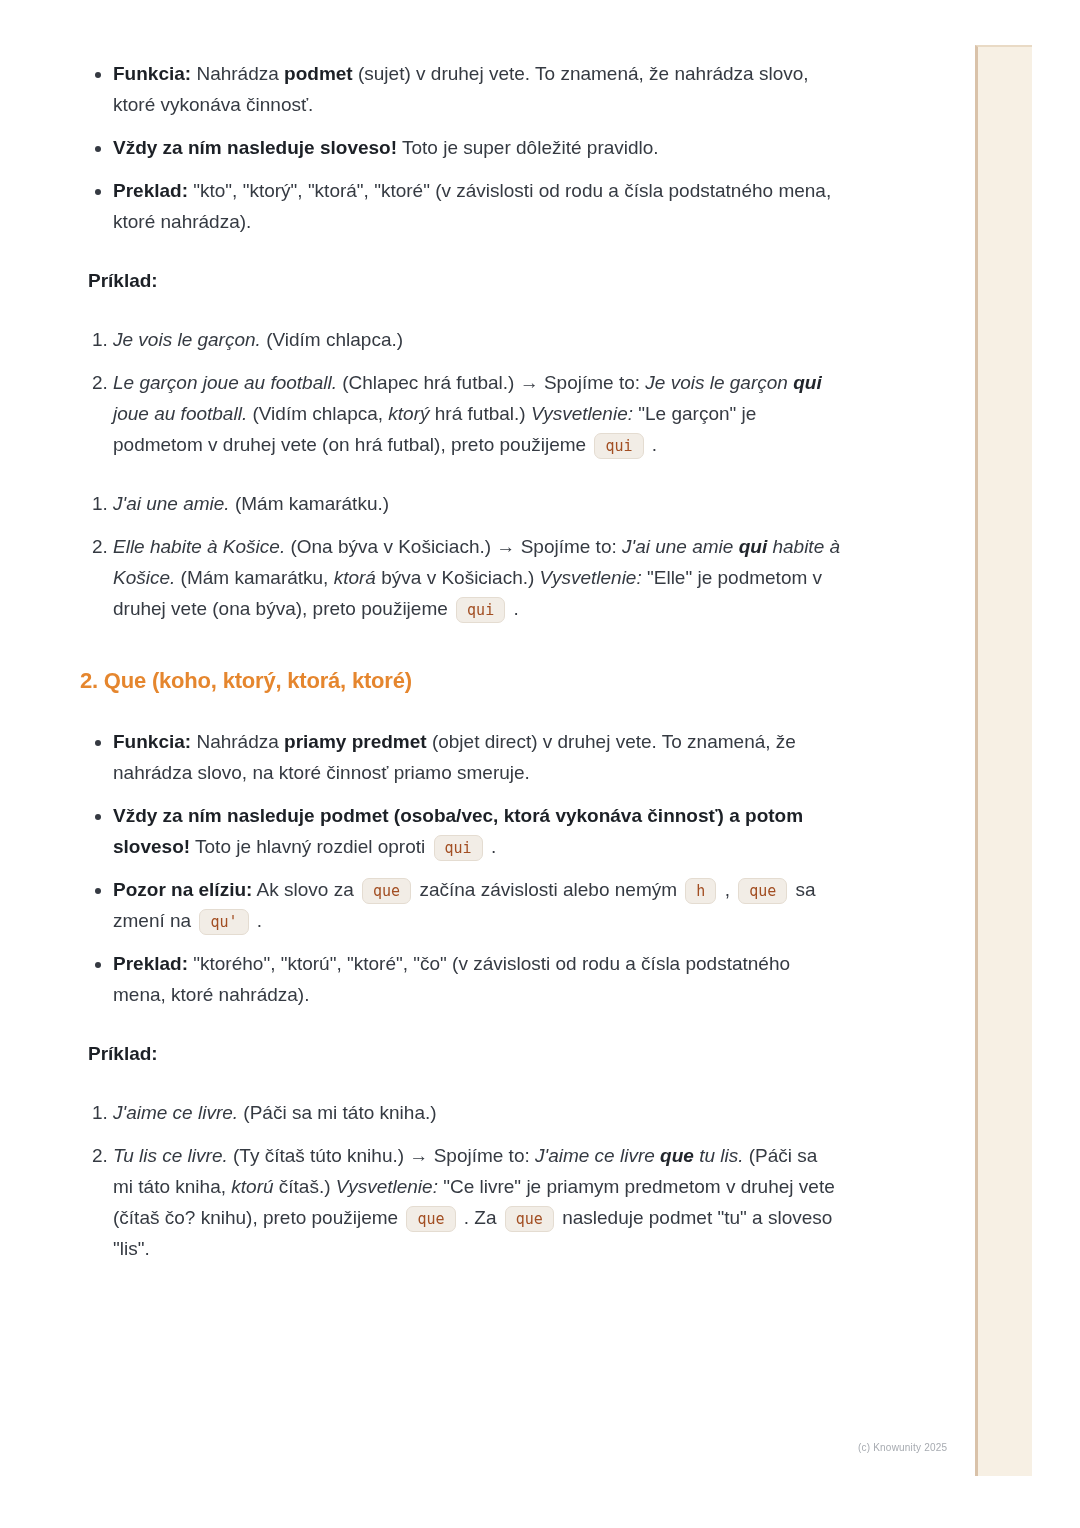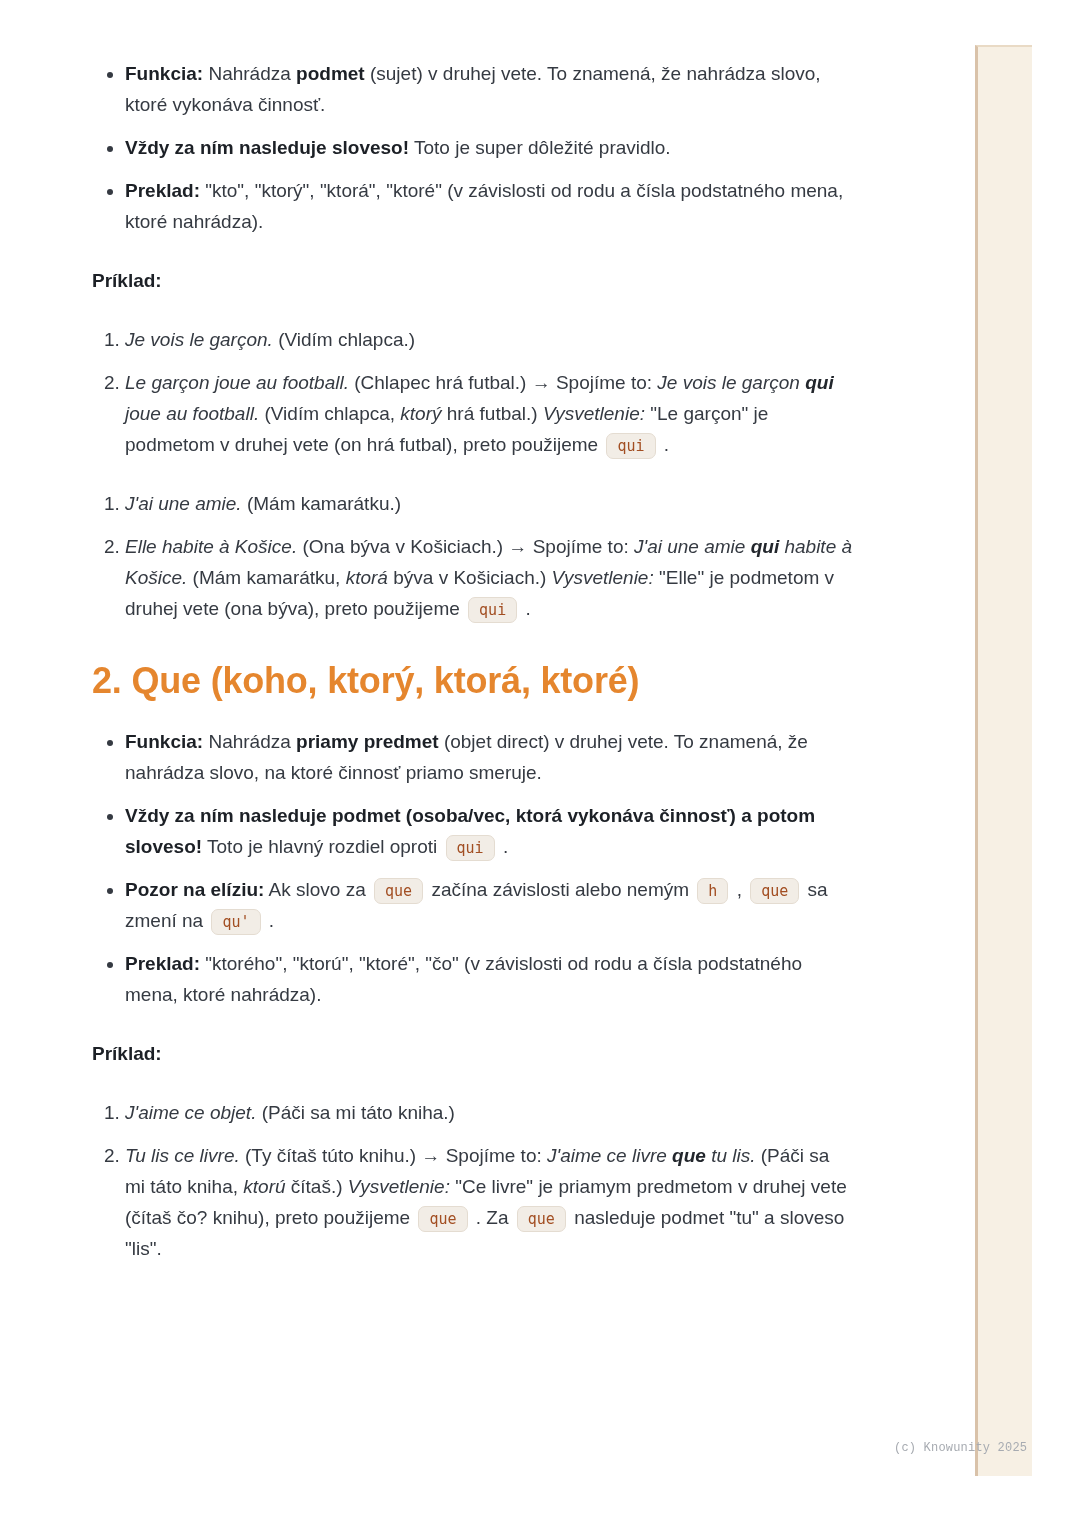--- a/index.html
+++ b/index.html
@@ -5,21 +5,21 @@
   html,body{margin:0;padding:0;}
   body{
     width:1080px;height:1528px;
     background:#ffffff;
     font-family:"Liberation Sans","DejaVu Sans",sans-serif;
     position:relative;
     overflow:hidden;
   }
   .content{
     position:absolute;
-    left:92px;top:46px;
+    left:80px;top:46px;
     width:762px;
     color:#353a42;
     font-size:19px;
     line-height:31px;
     z-index:1;
   }
   .content > :first-child{margin-top:0;}
   ul.bullets, ol.numbered{
     margin:28px 0;
     padding-left:33px;
@@ -42,50 +42,49 @@
     border-radius:7px;
     padding:5px 10px 4px 10px;
     margin:0 3px;
     white-space:nowrap;
     display:inline-block;
   }
   .subheading{
     font-weight:700;
     color:#1c2026;
     font-size:19px;
-    margin:28px 0;
+    margin:28px 8px;
   }
   h2.section-title{
     color:#e5862e;
-    font-size:36px;
+    font-size:22px;
     line-height:34px;
     font-weight:700;
     margin:40px 0 22px 0;
     letter-spacing:-0.2px;
   }
   .edge-strip{
     position:absolute;
     left:975px;top:45px;
     width:57px;height:1431px;
     background:#f7f0e4;
     border-left:3px solid #d9c2a9;
     border-top:2px solid #e9dac5;
     box-sizing:border-box;
     z-index:0;
   }
   .watermark{
     position:absolute;
-    left:894px;top:1438px;
-    font-size:12px;
+    left:858px;top:1438px;
+    font-size:10px;
     line-height:20px;
     color:#a7abb1;
     letter-spacing:0.2px;
     z-index:2;
     white-space:nowrap;
-    font-family:Liberation Mono, monospace;
   }
 </style>
 </head>
 <body>
 
 <div class="page">
   <div class="edge-strip"></div>
   <div class="content">
       <ul class="bullets">
         <li><span class="s-b">Funkcia:</span><span class="s-p"> Nahrádza </span><span class="s-b">podmet</span><span class="s-p"> (sujet) v druhej vete. To znamená, že nahrádza slovo, ktoré vykonáva činnosť.</span></li>
@@ -103,18 +102,18 @@
       </ol>
       <h2 class="section-title">2. Que (koho, ktorý, ktorá, ktoré)</h2>
       <ul class="bullets">
         <li><span class="s-b">Funkcia:</span><span class="s-p"> Nahrádza </span><span class="s-b">priamy predmet</span><span class="s-p"> (objet direct) v druhej vete. To znamená, že nahrádza slovo, na ktoré činnosť priamo smeruje.</span></li>
         <li><span class="s-b">Vždy za ním nasleduje podmet (osoba/vec, ktorá vykonáva činnosť) a potom sloveso!</span><span class="s-p"> Toto je hlavný rozdiel oproti </span><code class="chip">qui</code><span class="s-p"> .</span></li>
         <li><span class="s-b">Pozor na elíziu:</span><span class="s-p"> Ak slovo za </span><code class="chip">que</code><span class="s-p"> začína závislosti alebo nemým </span><code class="chip">h</code><span class="s-p"> , </span><code class="chip">que</code><span class="s-p"> sa zmení na </span><code class="chip">qu'</code><span class="s-p"> .</span></li>
         <li><span class="s-b">Preklad:</span><span class="s-p"> "ktorého", "ktorú", "ktoré", "čo" (v závislosti od rodu a čísla podstatného mena, ktoré nahrádza).</span></li>
       </ul>
       <div class="subheading">Príklad:</div>
       <ol class="numbered">
-        <li><span class="s-i">J'aime ce objet.</span><span class="s-p"> (Páči sa mi táto kniha.)</span></li>
+        <li><span class="s-i">J'aime ce livre.</span><span class="s-p"> (Páči sa mi táto kniha.)</span></li>
         <li><span class="s-i">Tu lis ce livre.</span><span class="s-p"> (Ty čítaš túto knihu.) → Spojíme to: </span><span class="s-i">J'aime ce livre </span><span class="s-bi">que</span><span class="s-i"> tu lis.</span><span class="s-p"> (Páči sa mi táto kniha, </span><span class="s-i">ktorú</span><span class="s-p"> čítaš.) </span><span class="s-i">Vysvetlenie:</span><span class="s-p"> "Ce livre" je priamym predmetom v druhej vete (čítaš čo? knihu), preto použijeme </span><code class="chip">que</code><span class="s-p"> . Za </span><code class="chip">que</code><span class="s-p"> nasleduje podmet "tu" a sloveso "lis".</span></li>
       </ol>
     </div>
   <div class="watermark">(c) Knowunity 2025</div>
 </div>
 
 </body></html>

